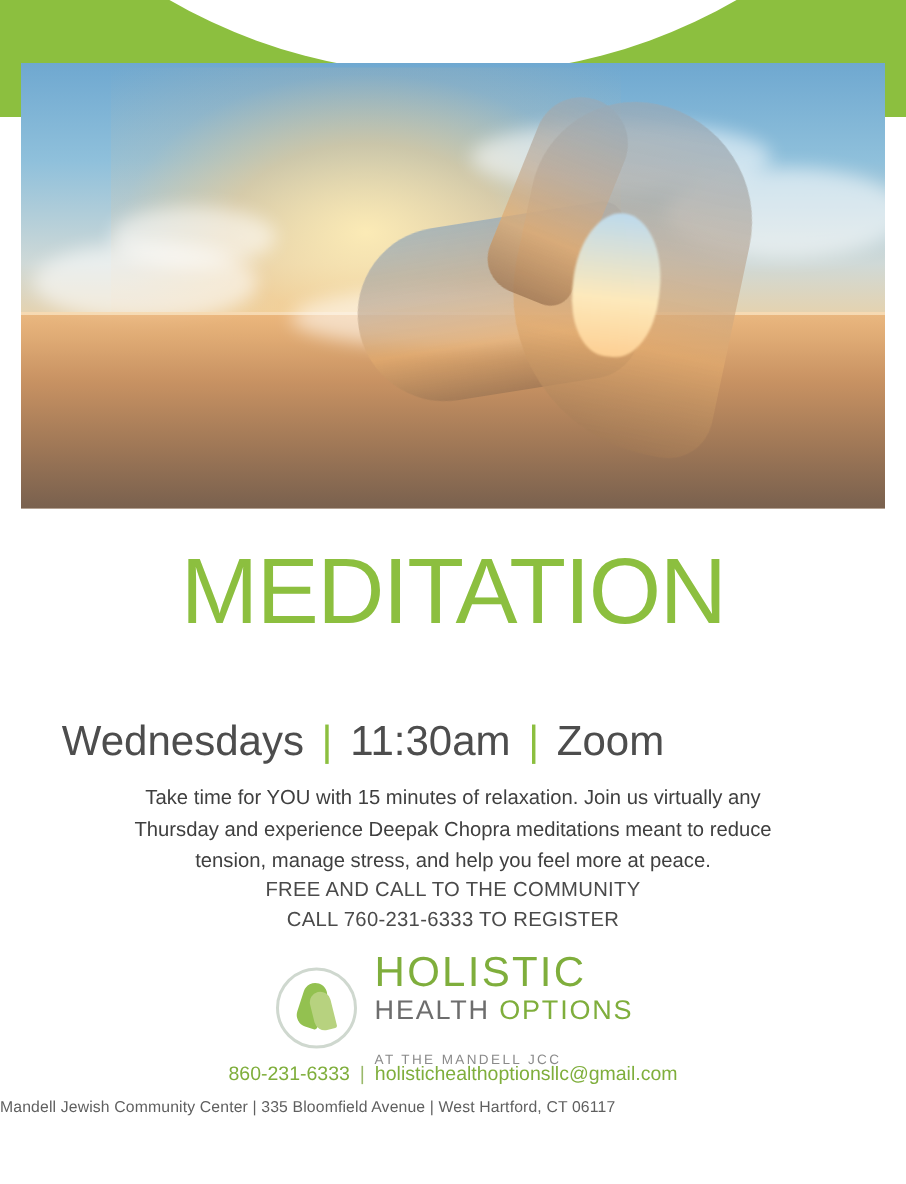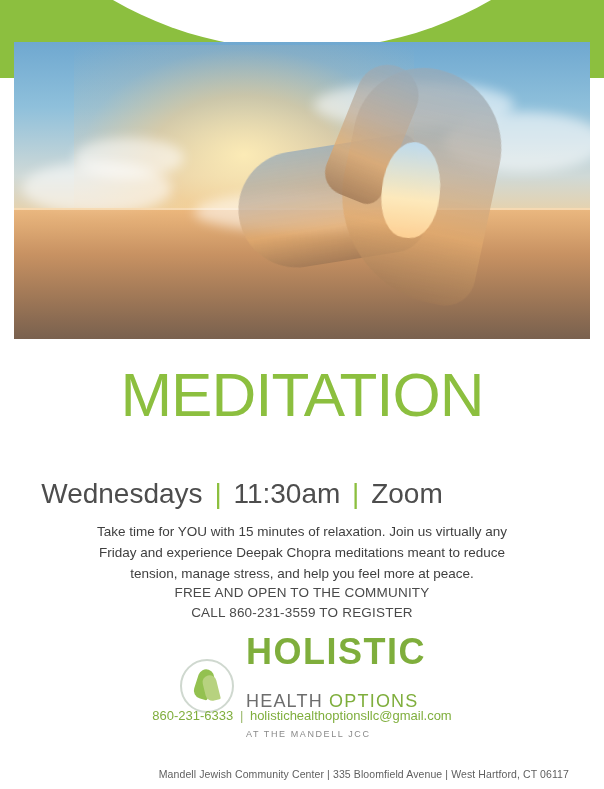--- a/index.html
+++ b/index.html
@@ -228,32 +228,30 @@
   }
   .logo-mark .leaf-b {
     left: 26px; top: 18px;
     width: 14px; height: 26px;
     border-radius: 14px 14px 3px 14px;
     transform: rotate(-14deg);
     background: #b7d27f;
   }
   .logo-text { text-align: left; }
   .logo-text .line1 {
-    font-size: 36px;
+    font-size: 28px;
     letter-spacing: 1.5px;
     color: #7fae3c;
     line-height: 1;
-    font-weight: bold;
   }
   .logo-text .line2 {
     font-size: 18px;
     letter-spacing: 1.2px;
     color: #6d6d6d;
     line-height: 1.25;
-    margin-top: 20px;
   }
   .logo-text .line2 .opt { color: #7fae3c; }
   .logo-text .line3 {
     font-size: 9px;
     letter-spacing: 1.6px;
     color: #8a8a8a;
     text-align: left;
     margin-top: 16px;
   }
 
@@ -264,23 +262,23 @@
     width: 604px;
     text-align: center;
     font-size: 13px;
     color: #7fae3c;
   }
   .contact .sep { color: #9ab96a; padding: 0 3px; }
 
   .address {
     position: absolute;
     left: 0;
-    top: 768px;
+    top: 732px;
     width: 569px;
-    text-align: right;
+    text-align: left;
     font-size: 10.5px;
     color: #5f5f5f;
     letter-spacing: 0.1px;
   }
 </style>
 </head>
 <body>
 
 <div class="flyer">
 
@@ -310,25 +308,25 @@
   </div>
 
   <div class="subhead">
     <span>Wednesdays</span>
     <span class="sep">|</span>
     <span>11:30am</span>
     <span class="sep">|</span>
     <span>Zoom</span>
   </div>
 
-  <div class="body-copy">Take time for YOU with 15 minutes of relaxation. Join us virtually any Friday and experience Deepak Chopra meditations meant to reduce tension, manage stress, and help you feel more at peace.</div>
+  <div class="body-copy">Take time for YOU with 15 minutes of relaxation. Join us virtually any Thursday and experience Deepak Chopra meditations meant to reduce tension, manage stress, and help you feel more at peace.</div>
 
   <div class="cta">
-    <div>FREE AND OPEN TO THE COMMUNITY</div>
-    <div>CALL 860-231-3559 TO REGISTER</div>
+    <div>FREE AND CALL TO THE COMMUNITY</div>
+    <div>CALL 760-231-6333 TO REGISTER</div>
   </div>
 
   <div class="logo">
     <div class="logo-mark">
       <div class="ring"></div>
       <div class="leaf-a"></div>
       <div class="leaf-b"></div>
     </div>
     <div class="logo-text">
       <div class="line1">HOLISTIC</div>

